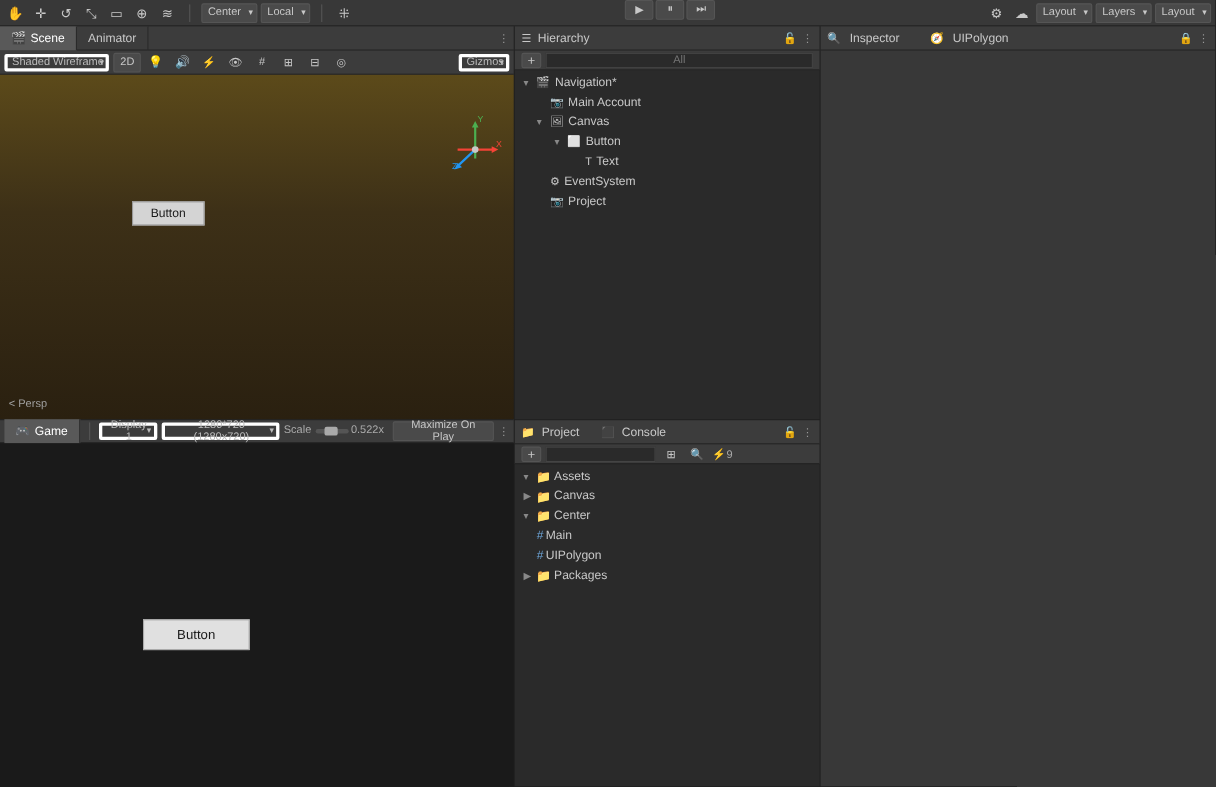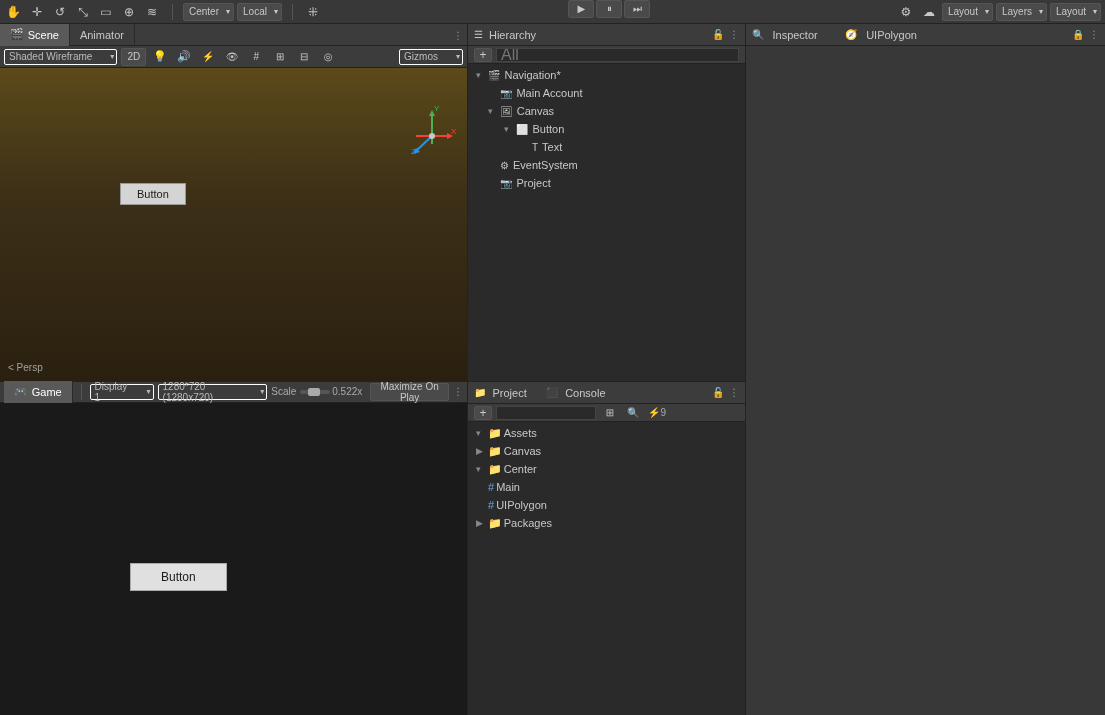--- a/index.html
+++ b/index.html
@@ -230,24 +230,25 @@
       border-bottom: 1px solid #222;
       padding: 0 6px;
       display: flex;
       align-items: center;
       gap: 4px;
     }
     .search-input {
       background: #2a2a2a;
       border: 1px solid #444;
       color: #c8c8c8;
-      font-size: 16px;
+      font-size: 10px;
       padding: 1px 4px;
       flex: 1;
       height: 14px;
+      text-align: center;
     }
     .hierarchy-content {
       flex: 1;
       overflow-y: auto;
       background: #2a2a2a;
       padding: 2px 0;
     }
     .hier-item {
       height: 18px;
       display: flex;
@@ -338,30 +339,31 @@
     .scene-gizmo-container {
       position: absolute;
       top: 28px;
       right: 4px;
       width: 62px;
       height: 62px;
     }
 
     .dropdown-small {
       background: #3c3c3c;
-      border: 1px solid #ffffff;
+      border: 3px solid #ffffff;
       color: #bbb;
       font-size: 10px;
-      padding: 1px 24px 1px 4px;
+      padding: 1px 2px 1px 4px;
       height: 16px;
       position: relative;
       display: inline-flex;
       align-items: center;
       cursor: pointer;
       border-radius: 2px;
+      text-align: center;
     }
     .dropdown-small::after { content: '▾'; position: absolute; right: 2px; font-size: 8px; }
 
     .hier-add-btn {
       background: #4a4a4a;
       border: 1px solid #555;
       color: #c8c8c8;
       width: 18px;
       height: 14px;
       display: flex;

